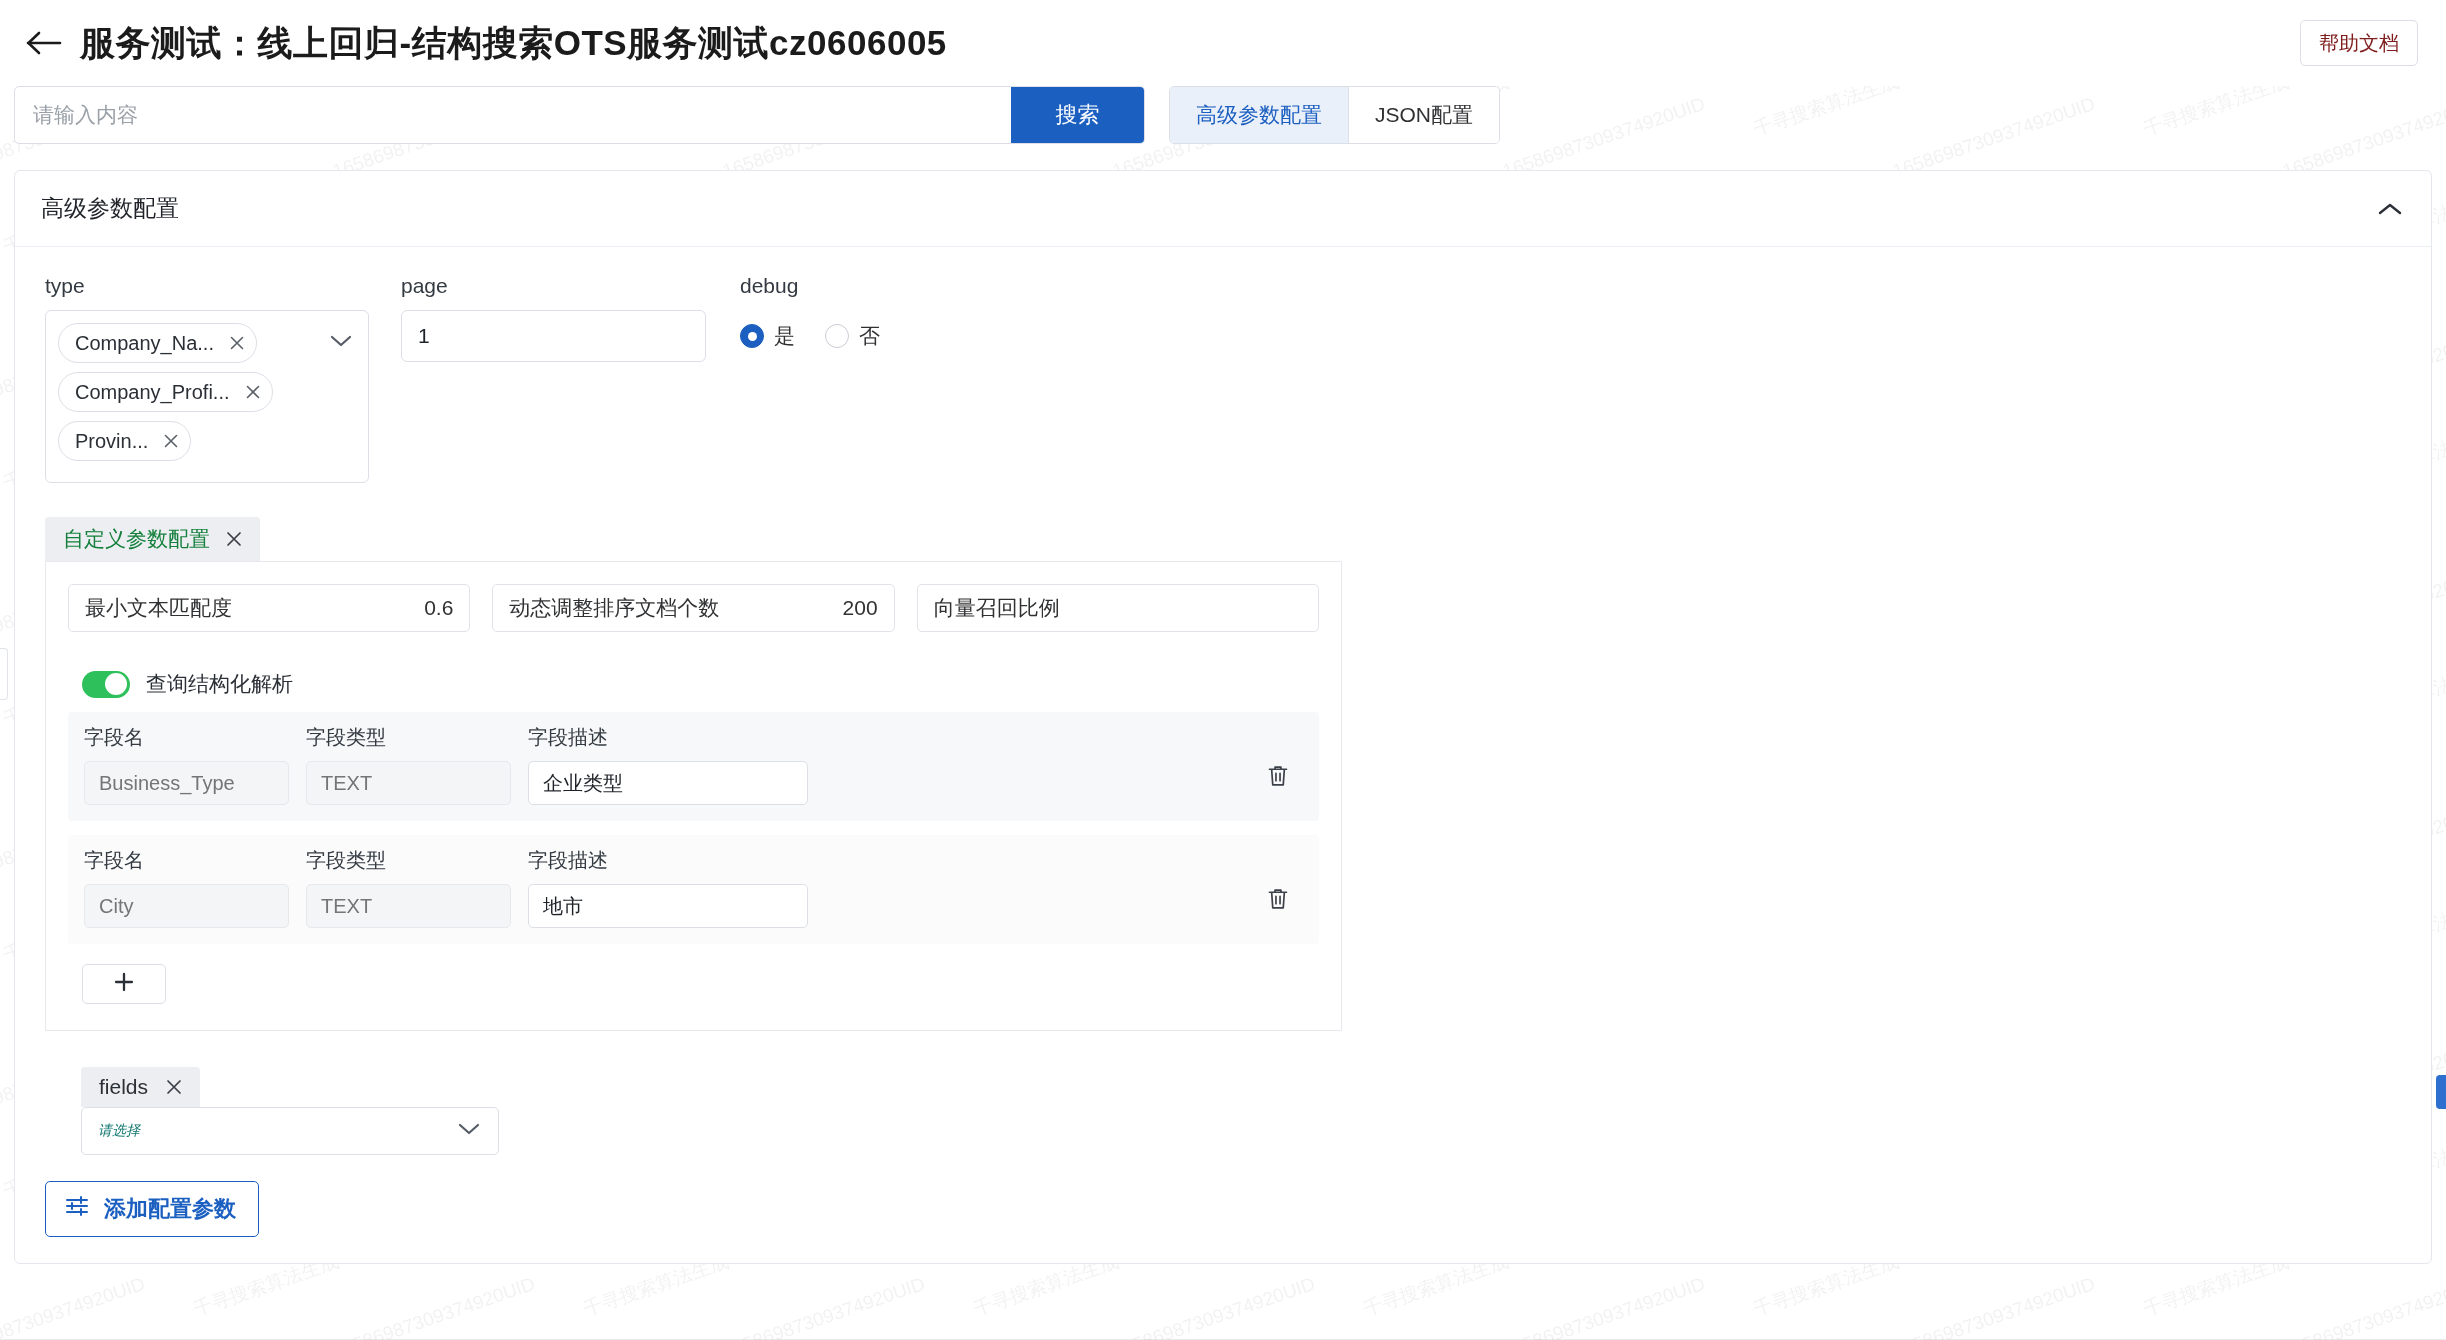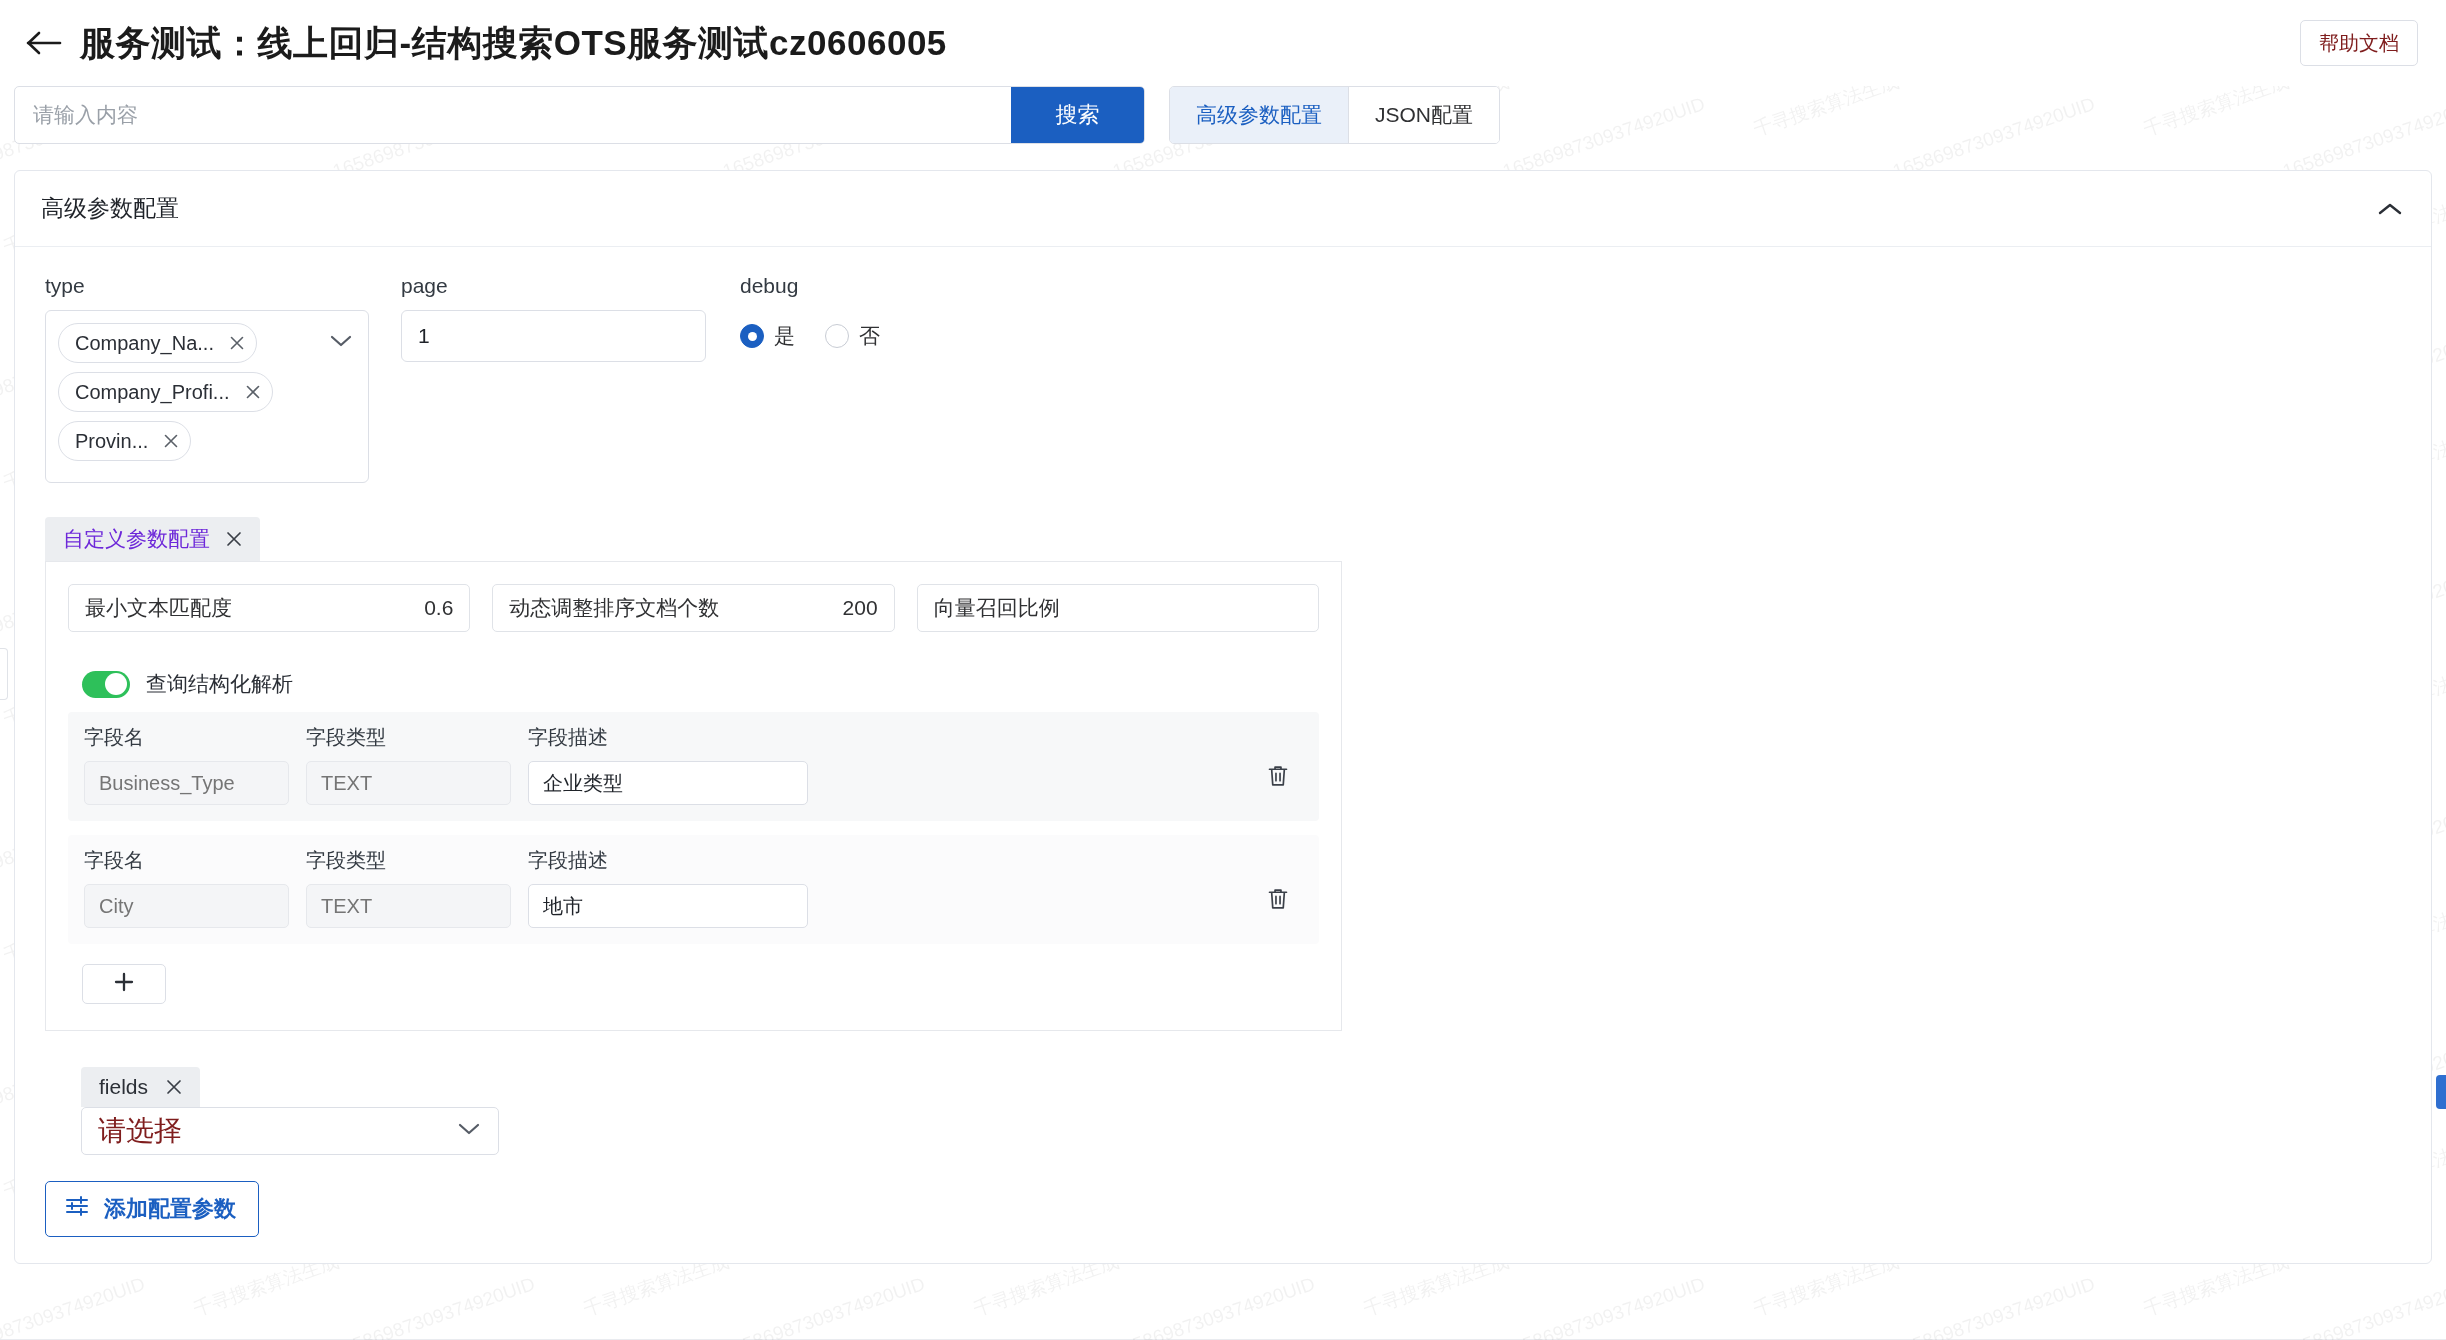--- a/index.html
+++ b/index.html
@@ -230,21 +230,21 @@
   .radio-label { font-size: 21px; color: #303133; }
 
   
   .tabcard { margin-top: 34px; }
   .tabcard-tab {
     display: inline-flex; align-items: center;
     background: #eceef1;
     padding: 8px 16px 8px 18px;
     border-radius: 4px 4px 0 0;
     font-size: 21px;
-    color: #6d28d9;
+    color: #15803d;
     gap: 14px;
   }
   .tab-close { cursor: pointer; display:flex; align-items:center; color:#3a3f47; }
   .tabcard-body {
     border: 1px solid #e6e8ec;
     background: #fff;
     padding: 22px 22px 26px 22px;
     width: 1297px;
   }
 
@@ -357,21 +357,21 @@
   .fields-select {
     width: 418px;
     height: 48px;
     border: 1px solid #dcdfe6;
     border-radius: 5px;
     background: #fff;
     display: flex; align-items: center;
     padding: 0 16px;
     cursor: pointer;
   }
-  .fields-select .ph { font-size: 28px; color: #7f1d1d; flex: 1; }
+  .fields-select .ph { font-size: 14px; color: #0f766e; flex: 1; font-style: italic; }
 
   .add-param-btn {
     margin-top: 26px;
     display: inline-flex; align-items: center; gap: 14px;
     border: 1px solid #1b5fc1;
     border-radius: 5px;
     background: #fff;
     color: #1b5fc1;
     font-size: 22px;
     font-weight: 700;

